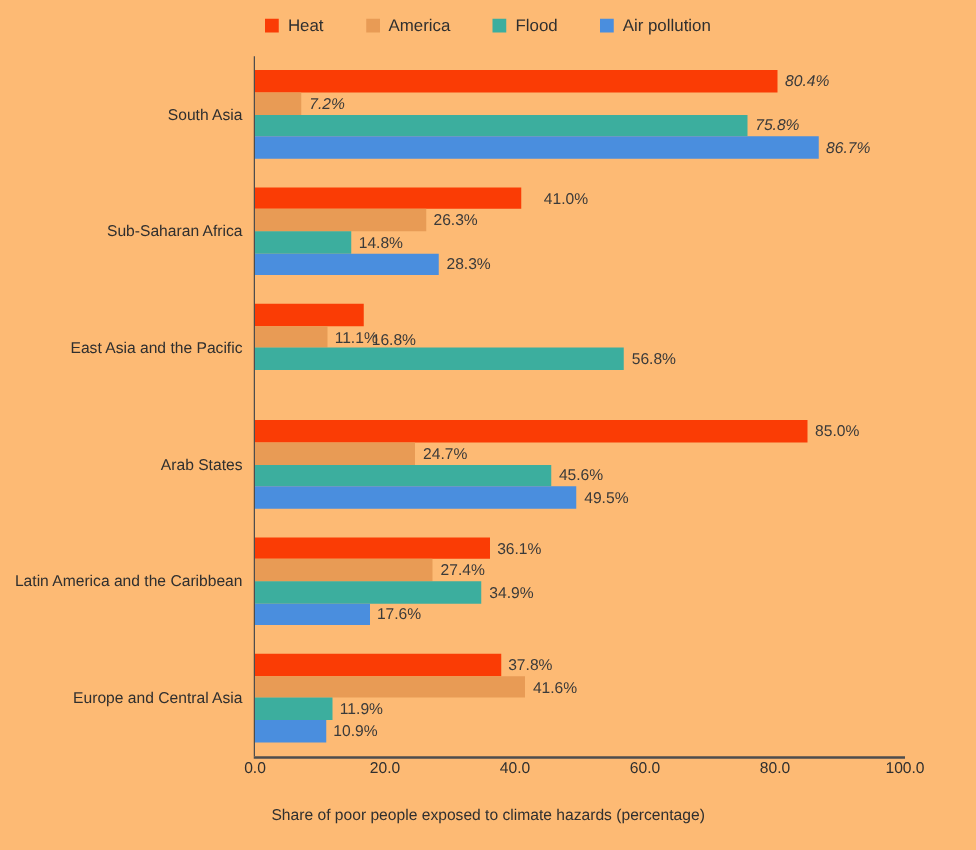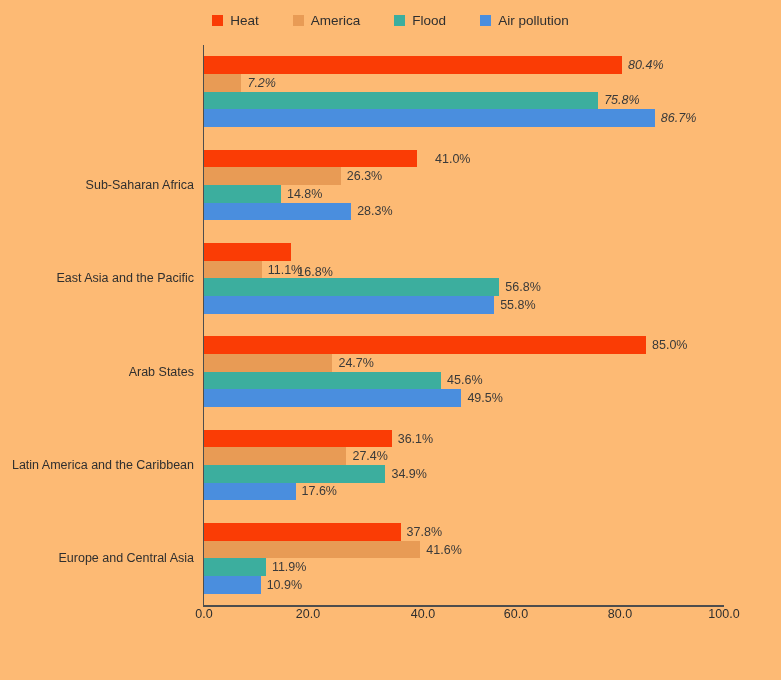--- a/index.html
+++ b/index.html
@@ -171,20 +171,21 @@
         <span class="legend-swatch" style="background: rgb(60, 174, 158);"></span>
         <span class="legend-label">Flood</span>
       </div>
       <div class="legend-item">
         <span class="legend-swatch" style="background: rgb(74, 142, 222);"></span>
         <span class="legend-label">Air pollution</span>
       </div>
     </div>
 
   <div id="cat-labels">
+      <div class="cat-label" style="top: 46.6667px;">South Asia</div>
       <div class="cat-label" style="top: 140px;">Sub-Saharan Africa</div>
       <div class="cat-label" style="top: 233.333px;">East Asia and the Pacific</div>
       <div class="cat-label" style="top: 326.667px;">Arab States</div>
       <div class="cat-label" style="top: 420px;">Latin America and the Caribbean</div>
       <div class="cat-label" style="top: 513.333px;">Europe and Central Asia</div>
     </div>
 
   <div id="plot">
     <div id="axis-y-line"></div>
     <div id="axis-x-line"></div>
@@ -230,24 +231,20 @@
           <span class="bar-value" style="left: 93.36px; margin-top: 20px;">16.8%</span>
         </div>
         <div class="bar-row">
           <div class="bar" style="width: 57.72px; background: rgb(232, 155, 85);"></div>
           <span class="bar-value" style="left: 63.72px;">11.1%</span>
         </div>
         <div class="bar-row">
           <div class="bar" style="width: 295.36px; background: rgb(60, 174, 158);"></div>
           <span class="bar-value" style="left: 301.36px;">56.8%</span>
         </div>
-        <div class="bar-row">
-          <div class="bar" style="width: 290.16px; background: rgb(74, 142, 222);"></div>
-          <span class="bar-value" style="left: 296.16px;">55.8%</span>
-        </div>
       </div>
       <div class="group" style="top: 291.467px; height: 70.4px;">
         <div class="bar-row">
           <div class="bar" style="width: 442px; background: rgb(250, 60, 5);"></div>
           <span class="bar-value" style="left: 448px;">85.0%</span>
         </div>
         <div class="bar-row">
           <div class="bar" style="width: 128.44px; background: rgb(232, 155, 85);"></div>
           <span class="bar-value" style="left: 134.44px;">24.7%</span>
         </div>
@@ -294,20 +291,21 @@
         <div class="bar-row">
           <div class="bar" style="width: 56.68px; background: rgb(74, 142, 222);"></div>
           <span class="bar-value" style="left: 62.68px;">10.9%</span>
         </div>
       </div>
     </div>
 
   <div id="xticks">
       <div class="xtick" style="left: 0px;">0.0</div>
       <div class="xtick" style="left: 104px;">20.0</div>
-      <div class="xtick" style="left: 208px; margin-left: 11px;">40.0</div>
+      <div class="xtick" style="left: 208px;">40.0</div>
       <div class="xtick" style="left: 312px;">60.0</div>
       <div class="xtick" style="left: 416px;">80.0</div>
       <div class="xtick" style="left: 520px;">100.0</div>
     </div>
 
+  <div id="xlabel">Share of poor people exposed to climate hazards (percentage)</div>
 
 </div>
 
 </body></html>

